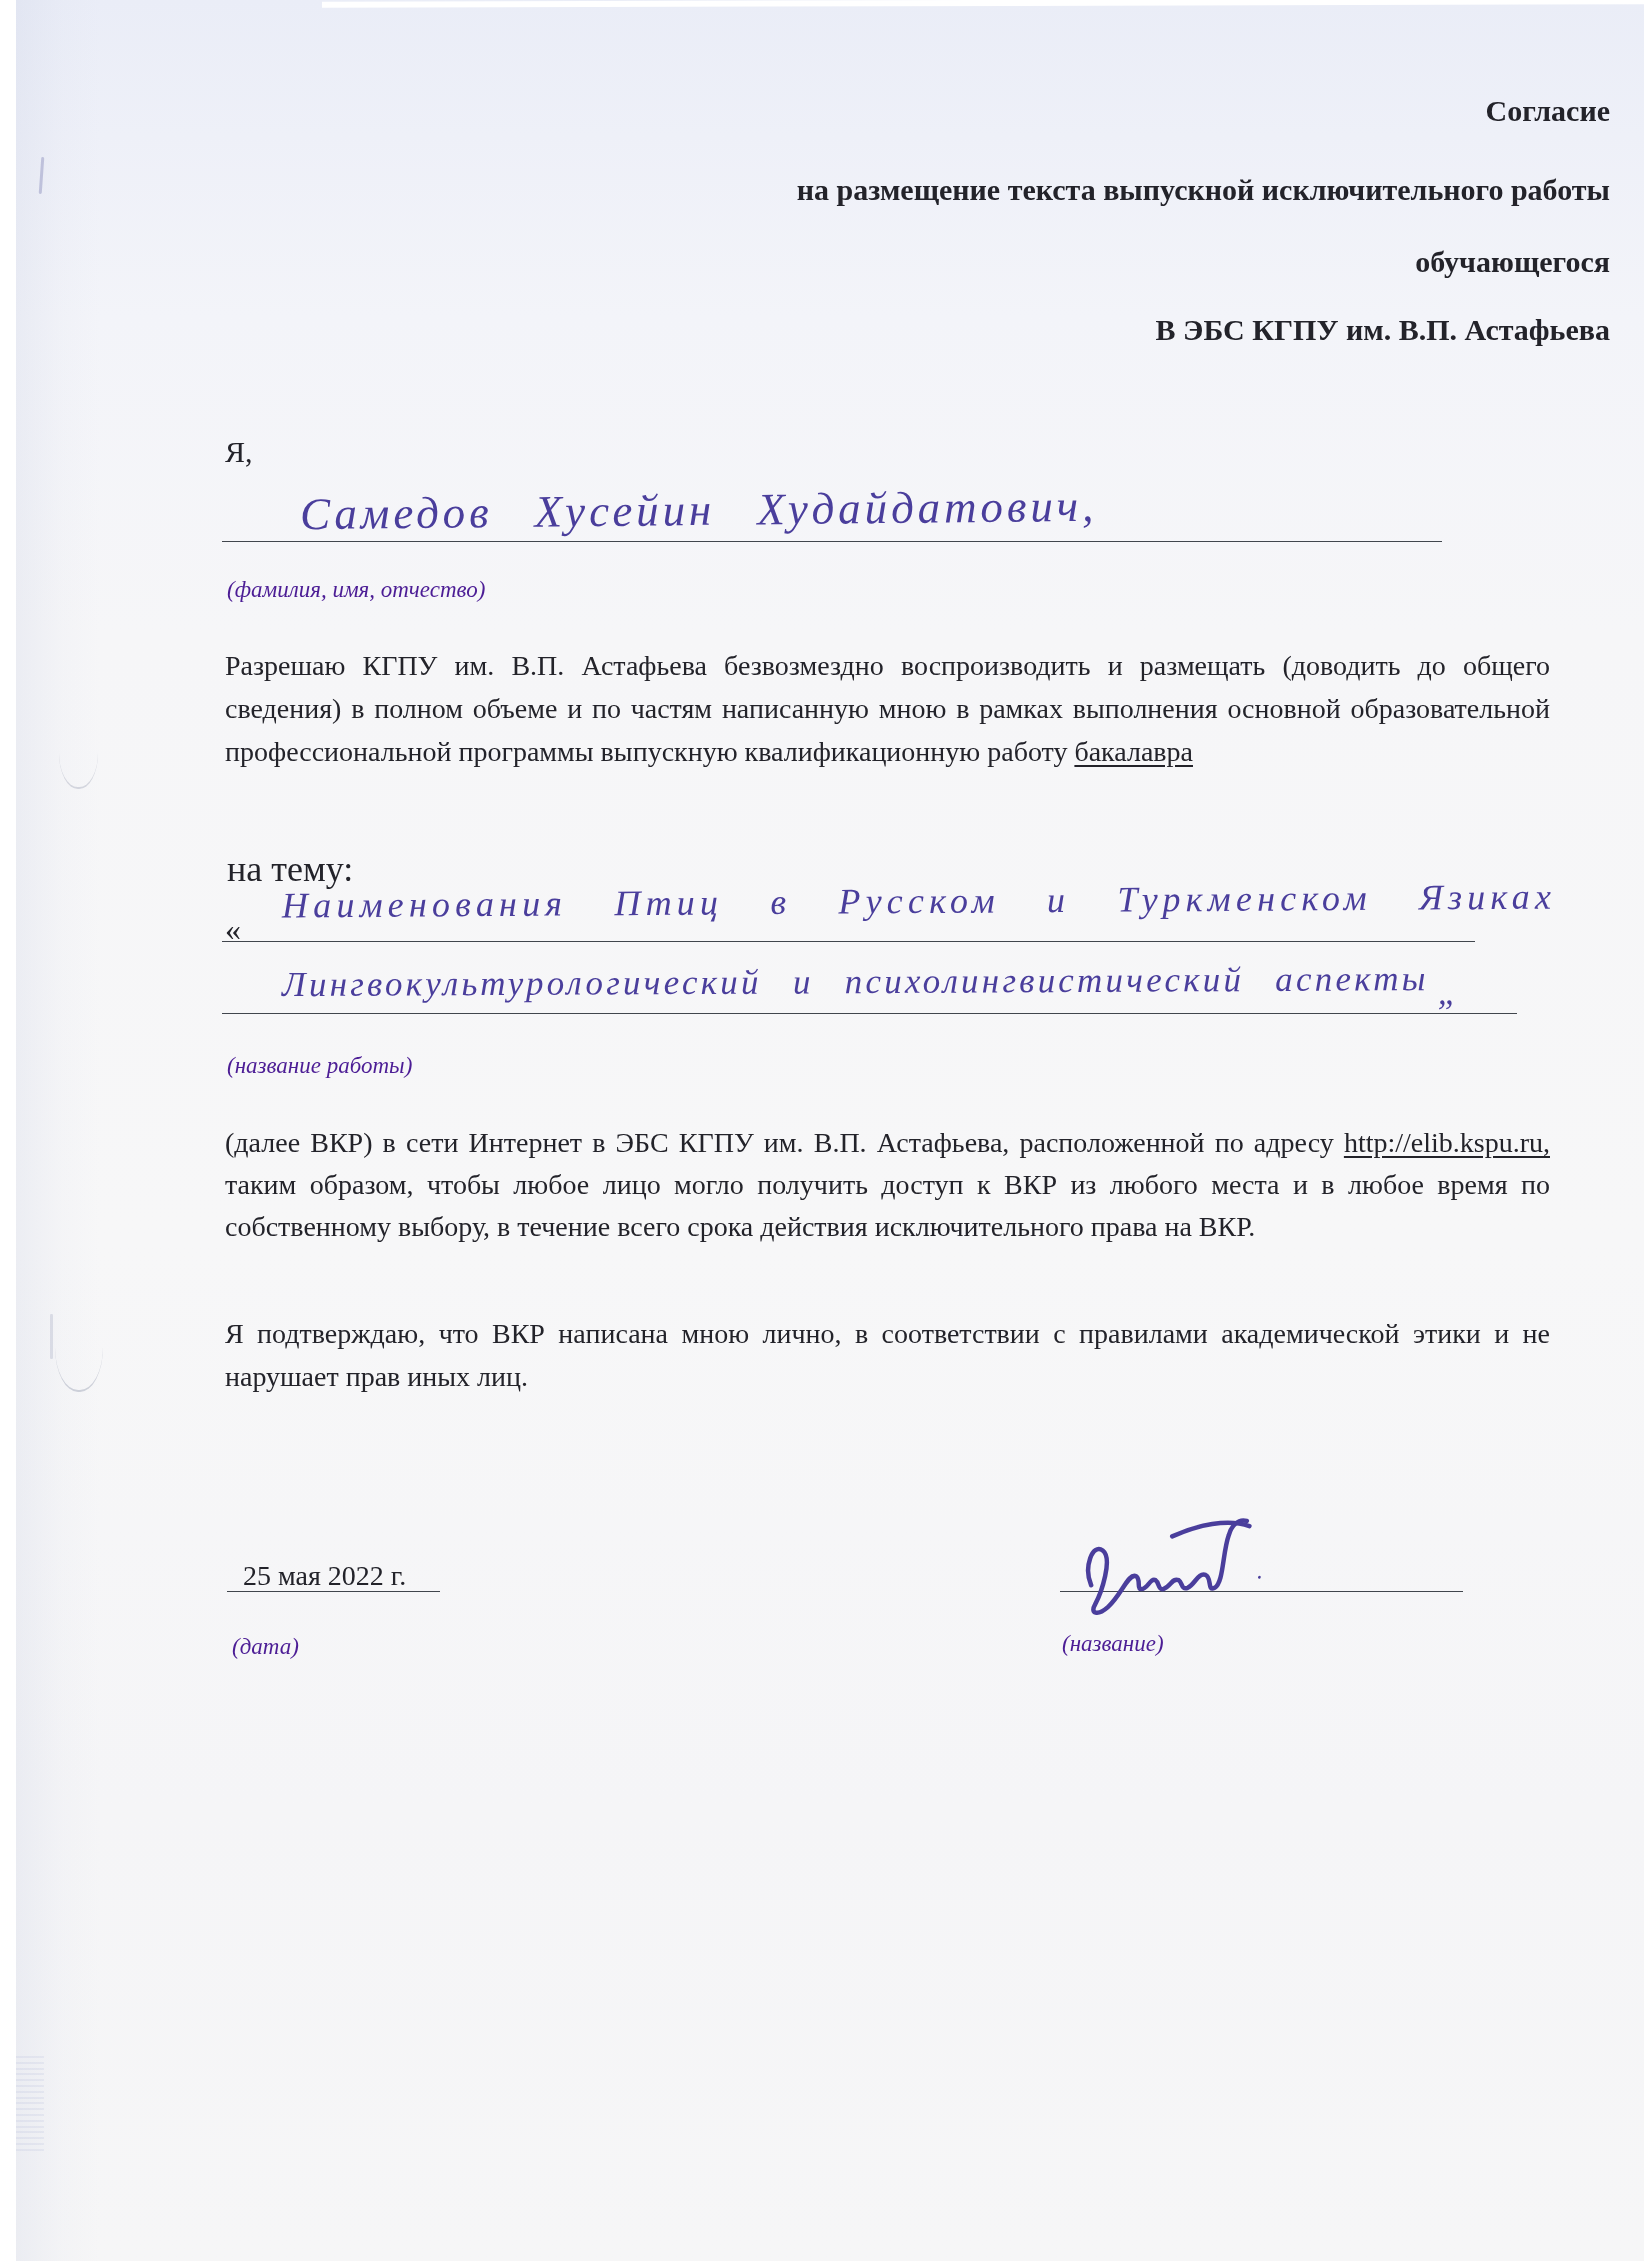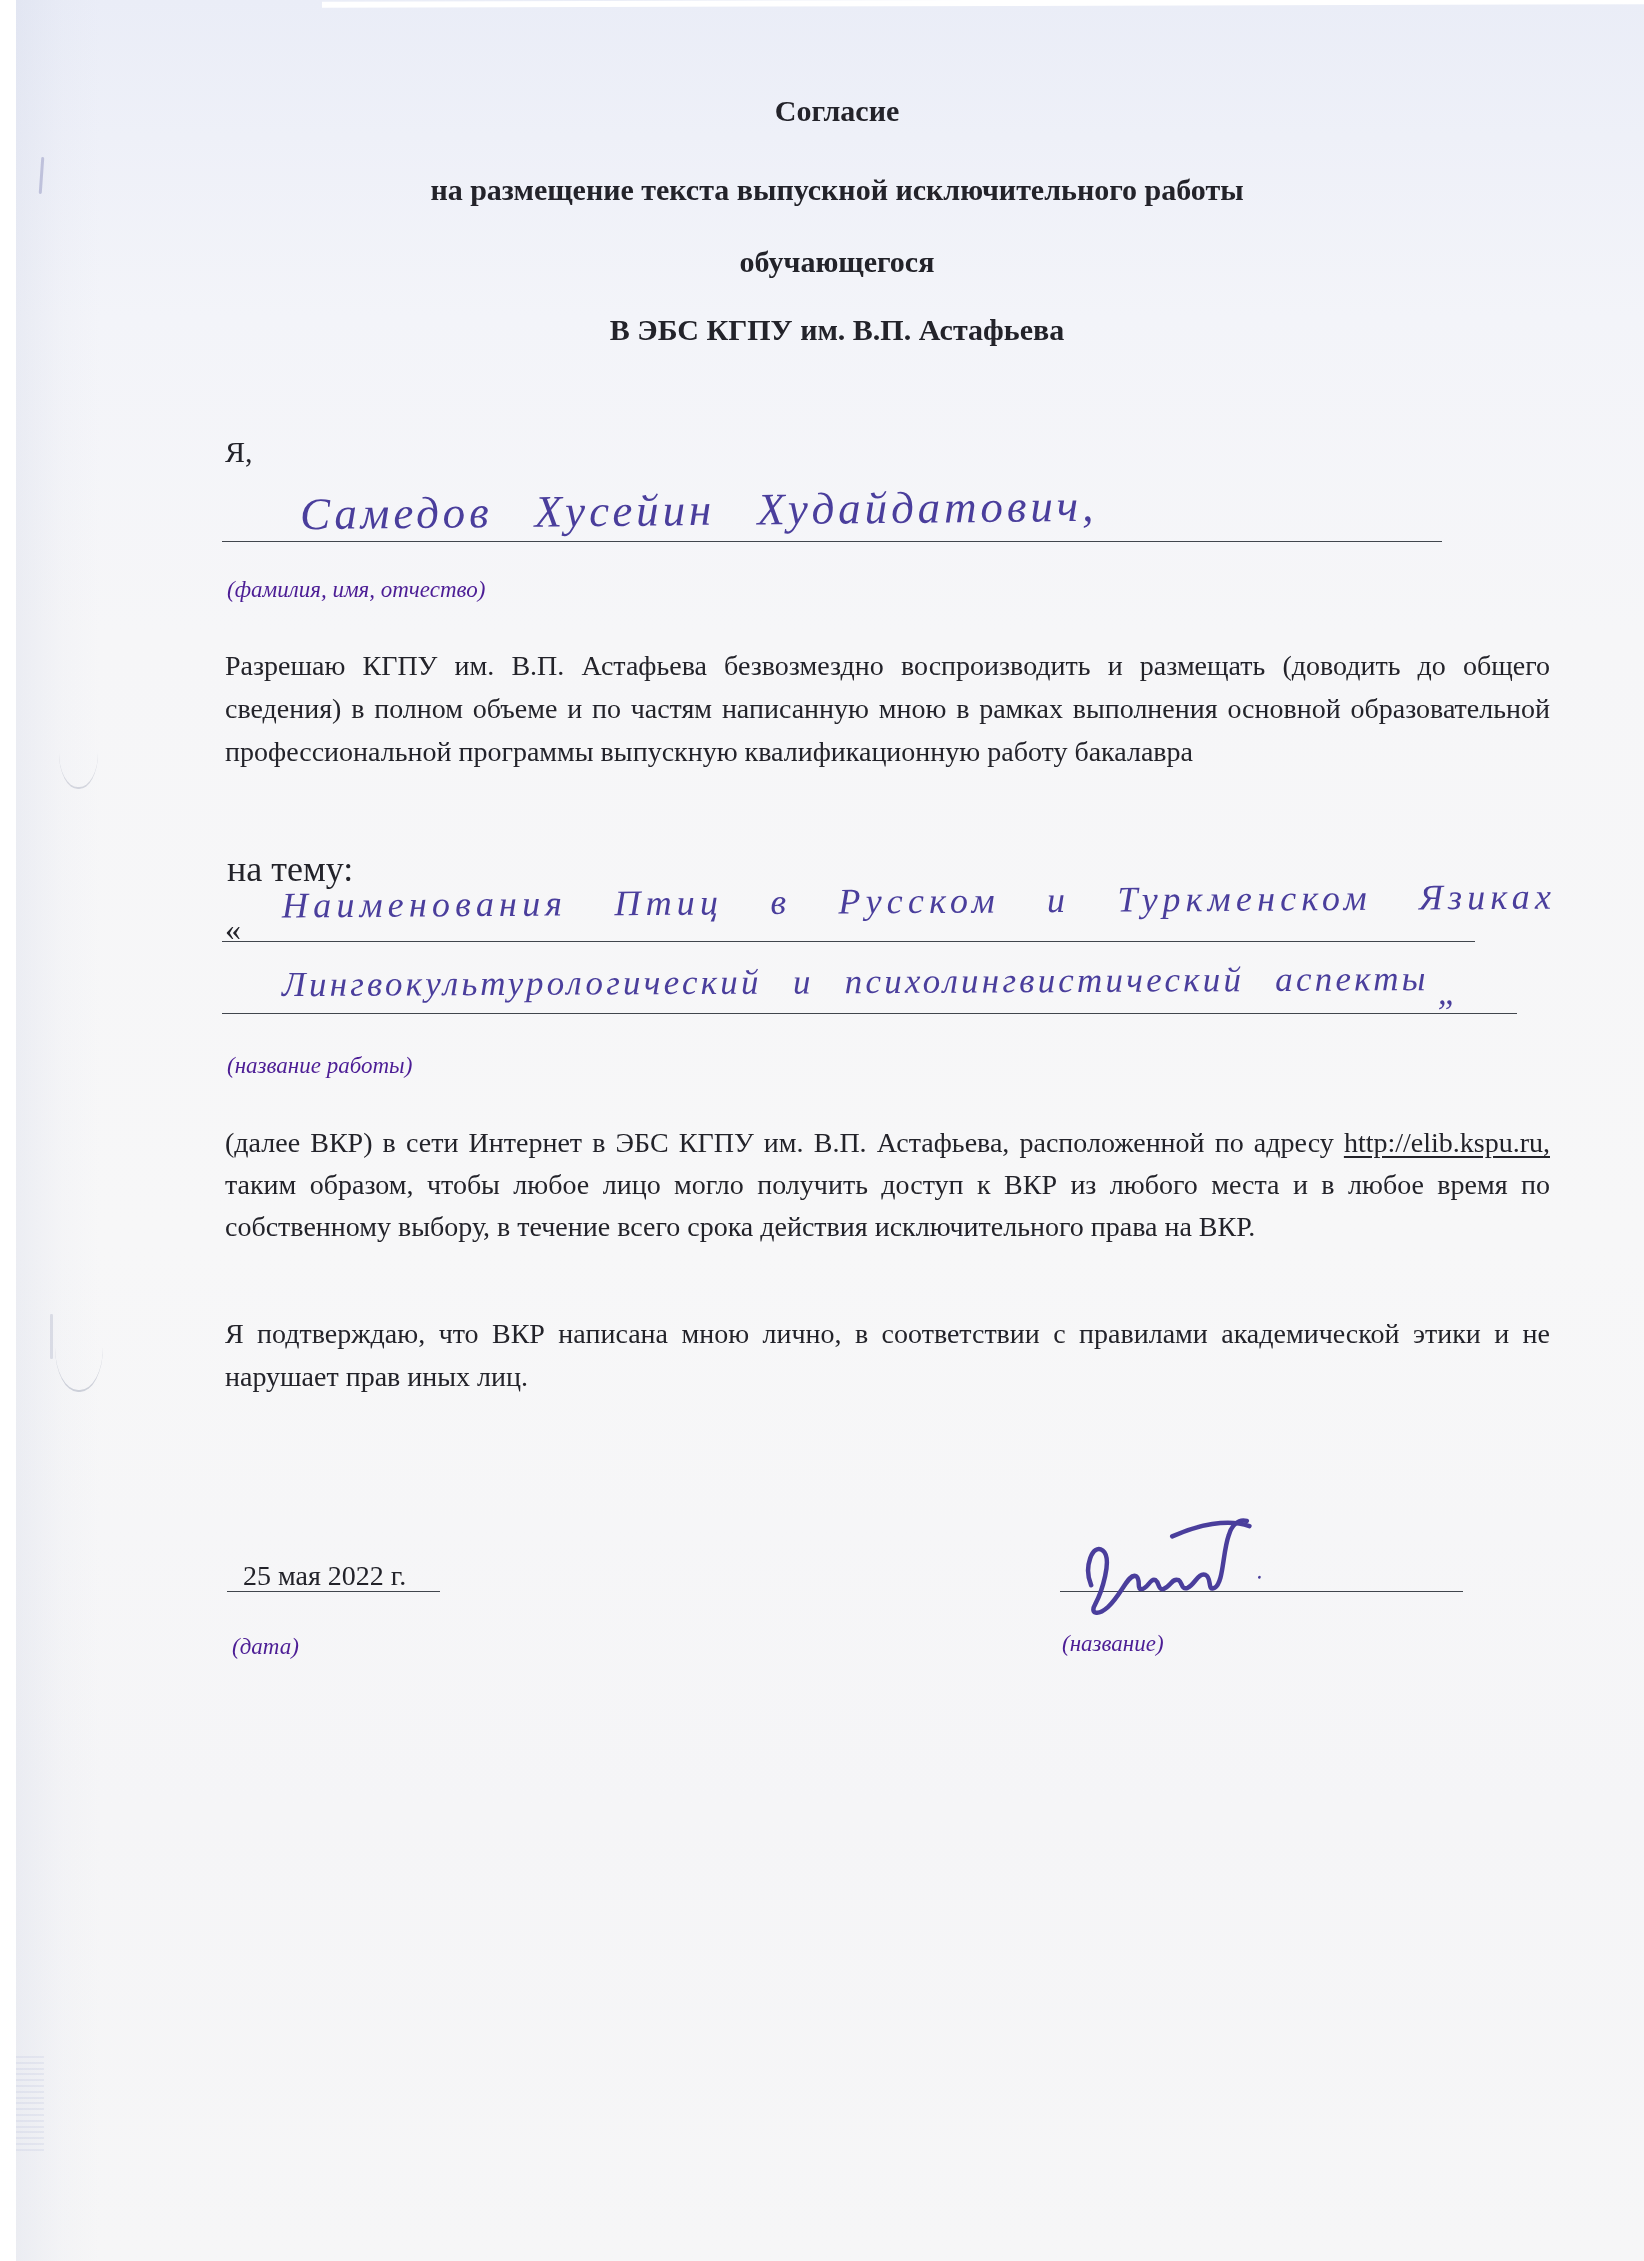--- a/index.html
+++ b/index.html
@@ -12,21 +12,21 @@
     position:absolute; inset:0;
     background:linear-gradient(180deg,#eaedf7 0%,#eef0f8 6%,#f3f4f9 14%,#f6f6f8 28%,#f7f7f8 55%,#f5f5f7 80%,#f6f6f7 100%);
   }
   .edge-left { position:absolute; left:0; top:0; width:15.5px; height:100%; background:#ffffff; }
   .left-shade {
     position:absolute; left:15.5px; top:0; width:84px; height:100%;
     background:linear-gradient(90deg, rgba(196,203,224,0.22), rgba(196,203,224,0.06) 55%, rgba(196,203,224,0) 100%);
   }
   .top-sliver { position:absolute; top:0; left:322px; right:0; height:6.4px; background:#ffffff; transform:skewY(-0.15deg); }
 
-  .t-line { position:absolute; left:64px; width:1546px; text-align:center; font-weight:bold; font-size:30px; line-height:33px; white-space:nowrap; }
+  .t-line { position:absolute; left:64px; width:1546px; text-align:right; font-weight:bold; font-size:30px; line-height:33px; white-space:nowrap; }
   #t1 { top:94px; } #t2 { top:173px; } #t3 { top:245px; } #t4 { top:313px; }
 
   .printed { color:#23232a; }
   .pronoun { position:absolute; left:225px; top:435px; font-size:30px; }
 
   .rule { position:absolute; border-bottom:1.9px solid #41464d; }
   .name-rule  { left:222px; top:502px;  width:1220px; height:39px; }
   .topic-rule1{ left:222px; top:902px; width:1253px; height:39px; }
   .topic-rule2{ left:222px; top:974px; width:1295px; height:39px; }
   .date-rule  { left:227px; top:1555px; width:213px;  height:36px; }
@@ -40,21 +40,21 @@
   .caption { position:absolute; font-style:italic; font-size:23px; color:#4c1d95; white-space:nowrap; }
   .name-caption  { left:227px; top:577px; }
   .topic-caption { left:227px; top:1053px; }
   .date-caption  { left:232px; top:1634px; }
   .sig-caption   { left:1062px; top:1631px; }
 
   .para { position:absolute; left:225px; width:1325px; font-size:28px; text-align:justify; }
   .para1 { top:644px; line-height:43px; }
   .para2 { top:1122px; line-height:42px; }
   .para3 { top:1312px; line-height:43px; }
-  .u-word { text-decoration-thickness:1.9px; text-underline-offset:3.9px; }
+  .u-word { text-decoration:underline; text-decoration-thickness:1.9px; text-underline-offset:3.9px; }
   .doc-link { color:#23232a; text-decoration:underline; text-decoration-thickness:1.9px; text-underline-offset:3.9px; cursor:pointer; }
 
   .topic-label { position:absolute; left:227px; top:848px; font-size:36px; }
   .topic-open-quote { position:absolute; left:225px; top:911px; font-size:32px; }
   .topic-hw1 {
     position:absolute; left:282px; top:880px; font-size:36px;
     letter-spacing:5.2px; word-spacing:33px; transform:rotate(-0.4deg);
   }
   .topic-hw2 {
     position:absolute; left:282px; top:962px; font-size:35px;

